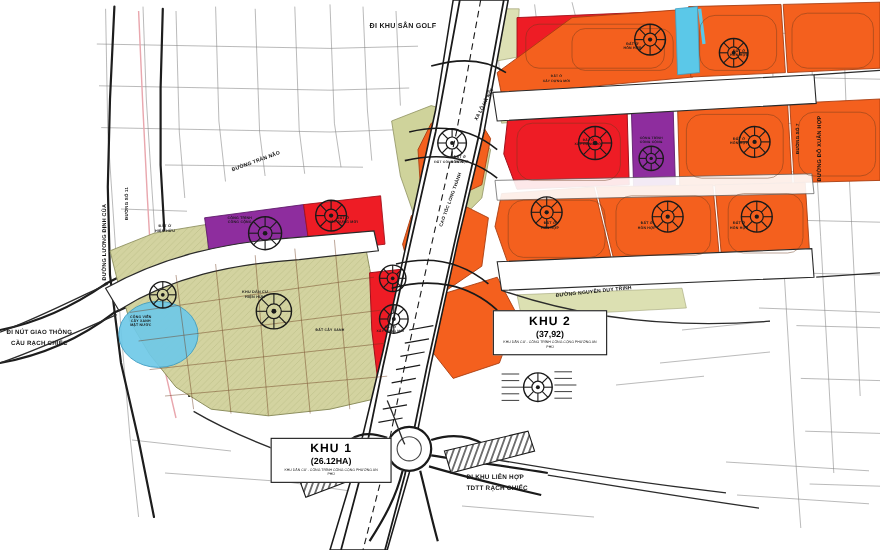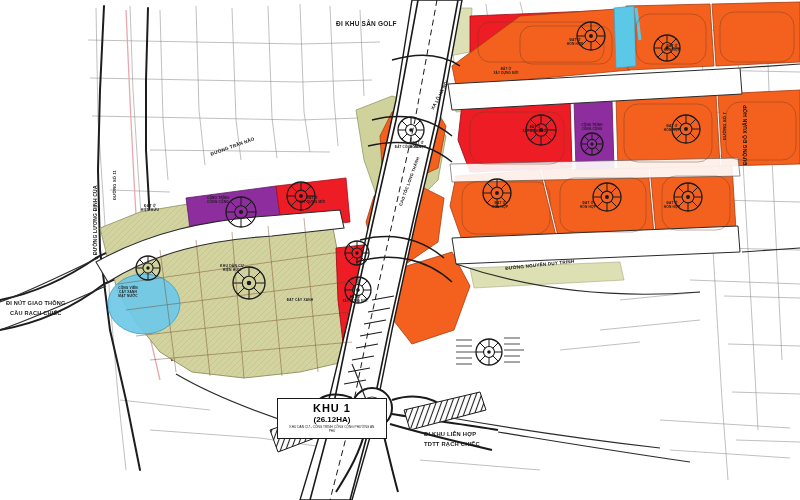--- a/index.html
+++ b/index.html
@@ -540,26 +540,31 @@
     </div>
 
   <div class="lbl" style="left:336px;top:20px;font-size:6.5px;">ĐI KHU SÂN GOLF</div>
 
   <div class="lbl" style="left:6px;top:300px;font-size:5.6px;">ĐI NÚT GIAO THÔNG</div>
   <div class="lbl" style="left:10px;top:310px;font-size:5.6px;">CẦU RẠCH CHIẾC</div>
 
   <div class="lbl" style="left:424px;top:431px;font-size:5.8px;">ĐI KHU LIÊN HỢP</div>
   <div class="lbl" style="left:424px;top:441px;font-size:5.8px;">TDTT RẠCH CHIẾC</div>
 
-  <div class="box-lbl" id="box-khu-1" style="left:246px;top:398px;width:92px;margin-left:31px;">
+  <div class="box-lbl" id="box-khu-1" style="left:246px;top:398px;width:92px;">
     <div class="t1">KHU 1</div>
     <div class="t2">(26.12HA)</div>
     <div class="t3">KHU DÂN CƯ - CÔNG TRÌNH CÔNG CỘNG PHƯỜNG AN PHÚ</div>
   </div>
 
+  <div class="box-lbl" id="box-khu-2" style="left:448px;top:282px;width:86px;">
+    <div class="t1">KHU 2</div>
+    <div class="t2">(37,92)</div>
+    <div class="t3">KHU DÂN CƯ - CÔNG TRÌNH CÔNG CỘNG PHƯỜNG AN PHÚ</div>
+  </div>
 
   <svg class="layer" viewBox="0 0 800 500">
     <g stroke="#222" stroke-width="0.8" fill="none">
       <path d="M456 340 L472 340"></path>
         <path d="M456 346 L472 346"></path>
       <path d="M456 352 L476 352"></path>
         <path d="M456 358 L472 358"></path>
       <path d="M456 364 L472 364"></path>
       <path d="M504 338 L520 338"></path>
         <path d="M504 344 L520 344"></path>

